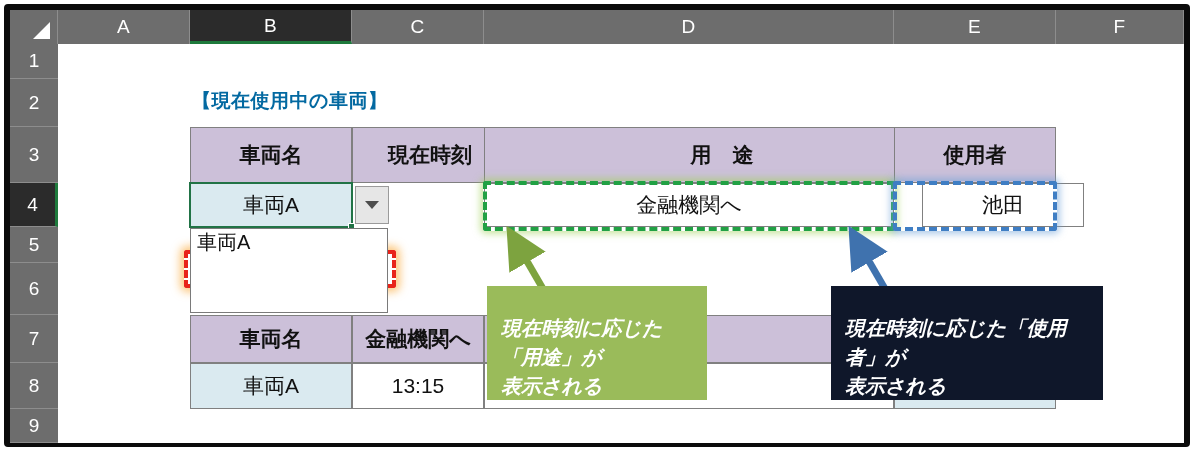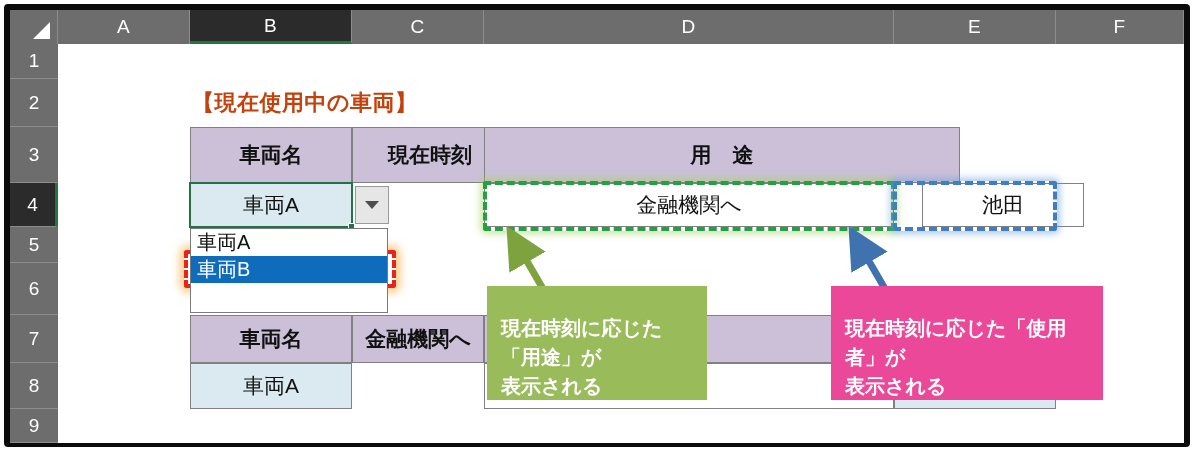--- a/index.html
+++ b/index.html
@@ -23,21 +23,21 @@
   .rh.sel{background:#2b2b2b;border-right:3px solid #1e7a3c;}
 
   .grid{position:absolute;left:58px;top:44px;width:1126px;height:399px;background:#ffffff;overflow:hidden;}
   .cell{position:absolute;box-sizing:border-box;border:1px solid #808080;
         display:flex;align-items:center;justify-content:center;
         font-size:21px;color:#111;white-space:nowrap;}
   .hdr{background:#ccc0d9;font-weight:bold;}
   .vname{background:#daeaf0;}
   .vplain{background:#ffffff;}
 
-  .title{position:absolute;font-size:22px;font-weight:bold;color:#c2410c;white-space:nowrap;letter-spacing:.5px;}
+  .title{position:absolute;font-size:19px;font-weight:bold;color:#0369a1;white-space:nowrap;letter-spacing:.5px;}
 
   
   .activecell{position:absolute;border:2px solid #217346;box-sizing:border-box;pointer-events:none;}
   .activehandle{position:absolute;width:7px;height:7px;background:#217346;border:1px solid #fff;box-sizing:border-box;}
 
   
   .ddbtn{position:absolute;background:#e6e6e6;border:1px solid #9a9a9a;box-sizing:border-box;
          display:flex;align-items:center;justify-content:center;}
   .ddbtn i{width:0;height:0;border-left:7px solid transparent;border-right:7px solid transparent;border-top:8px solid #4d4d4d;display:block;}
 
@@ -47,23 +47,23 @@
   .ddopt.on{background:#0f6cbd;color:#ffffff;}
 
   
   .dash{position:absolute;box-sizing:border-box;border:4px dashed #21a144;border-radius:3px;z-index:25;
         box-shadow:0 0 7px 3px rgba(160,210,90,.55);}
   .dash.blue{border-color:#3f7ec4;border-style:dashed;box-shadow:0 0 7px 3px rgba(110,160,215,.55);}
   .dash.red{border-color:#e8231a;border-width:4px;box-shadow:0 0 8px 4px rgba(250,170,60,.65);}
 
   
   .callout{position:absolute;color:#ffffff;font-size:20px;font-weight:bold;line-height:1.45;
-           padding:28px 14px 10px 14px;box-sizing:border-box;z-index:40;}
+           padding:28px 14px 10px 14px;box-sizing:border-box;z-index:40;font-style:italic;}
   .callout.green{background:#9abb5a;}
-  .callout.blue{background:#ec4899;}
+  .callout.blue{background:#0f172a;}
 
   svg.arrow{position:absolute;z-index:38;overflow:visible;}
 </style>
 </head>
 <body>
 
 <div id="shot">
   <div class="frame"></div>
 
   <div class="colhead">
@@ -90,46 +90,47 @@
     <div class="rh" style="top:365px;height:34px;">9</div>
   </div>
 
   <div class="grid">
 
     <div class="title" style="left:134px;top:44px;">【現在使用中の車両】</div>
 
     <div class="cell hdr" style="left:132px;top:83px;width:162px;height:56px;">車両名</div>
     <div class="cell hdr" style="left:294px;top:83px;width:156px;height:56px;">現在時刻</div>
     <div class="cell hdr" style="left:426px;top:83px;width:476px;height:56px;">用　途</div>
+    <div class="cell hdr" style="left:836px;top:83px;width:162px;height:56px;">使用者</div>
 
     <div class="cell vname" style="left:132px;top:139px;width:162px;height:44px;">車両A</div>
     <div class="cell vplain" style="left:426px;top:139px;width:410px;height:44px;font-family:Liberation Mono, monospace;">金融機関へ</div>
     <div class="cell vplain" style="left:864px;top:139px;width:162px;height:44px;">池田</div>
 
     <div class="activecell" style="left:131px;top:138px;width:164px;height:46px;"></div>
     <div class="activehandle" style="left:290px;top:179px;"></div>
 
     <div class="ddbtn" style="left:297px;top:142px;width:34px;height:38px;">
       <i></i>
     </div>
 
     <div class="title" style="left:245px;top:228px;">予定】</div>
 
     <div class="cell hdr" style="left:132px;top:271px;width:162px;height:48px;">車両名</div>
     <div class="cell hdr" style="left:294px;top:271px;width:132px;height:48px;">金融機関へ</div>
     <div class="cell hdr" style="left:426px;top:271px;width:410px;height:48px;"></div>
     <div class="cell hdr" style="left:836px;top:271px;width:162px;height:48px;"></div>
 
     <div class="cell vname" style="left:132px;top:319px;width:162px;height:46px;">車両A</div>
+    <div class="cell vplain" style="left:294px;top:319px;width:132px;height:46px;">13:15</div>
     <div class="cell vplain" style="left:426px;top:319px;width:410px;height:46px;"></div>
     <div class="cell vname" style="left:836px;top:319px;width:162px;height:46px;"></div>
 
     <div class="ddlist" style="left:132px;top:184px;width:198px;height:85px;">
       <div class="ddopt">車両A</div>
-      <div class="ddopt on">車両B</div>
     </div>
 
     <div class="dash red" style="left:126px;top:206px;width:212px;height:38px;"></div>
     <div class="dash" style="left:425px;top:137px;width:412px;height:50px;"></div>
     <div class="dash blue" style="left:835px;top:137px;width:164px;height:50px;"></div>
   </div>
 
   <svg class="arrow" style="left:506px;top:232px;" width="90" height="70" viewBox="0 0 90 70">
     <defs>
       <marker id="mg" markerWidth="6" markerHeight="6" refX="3" refY="3" orient="auto">

